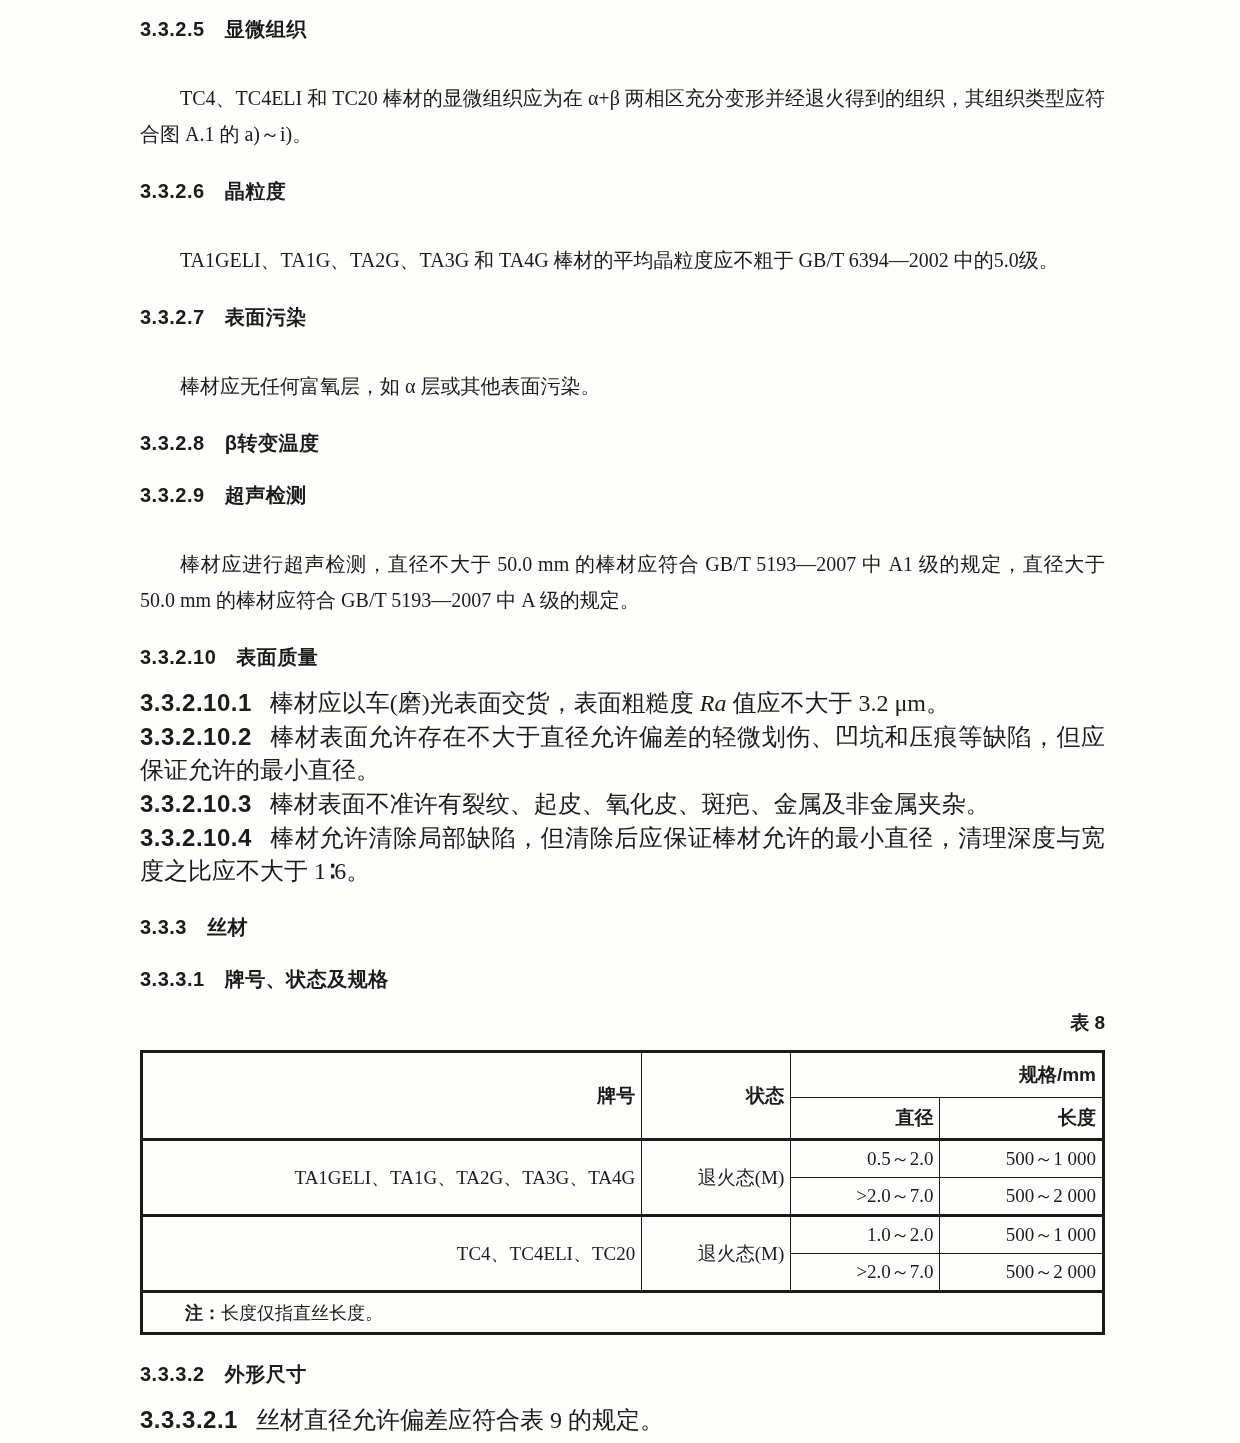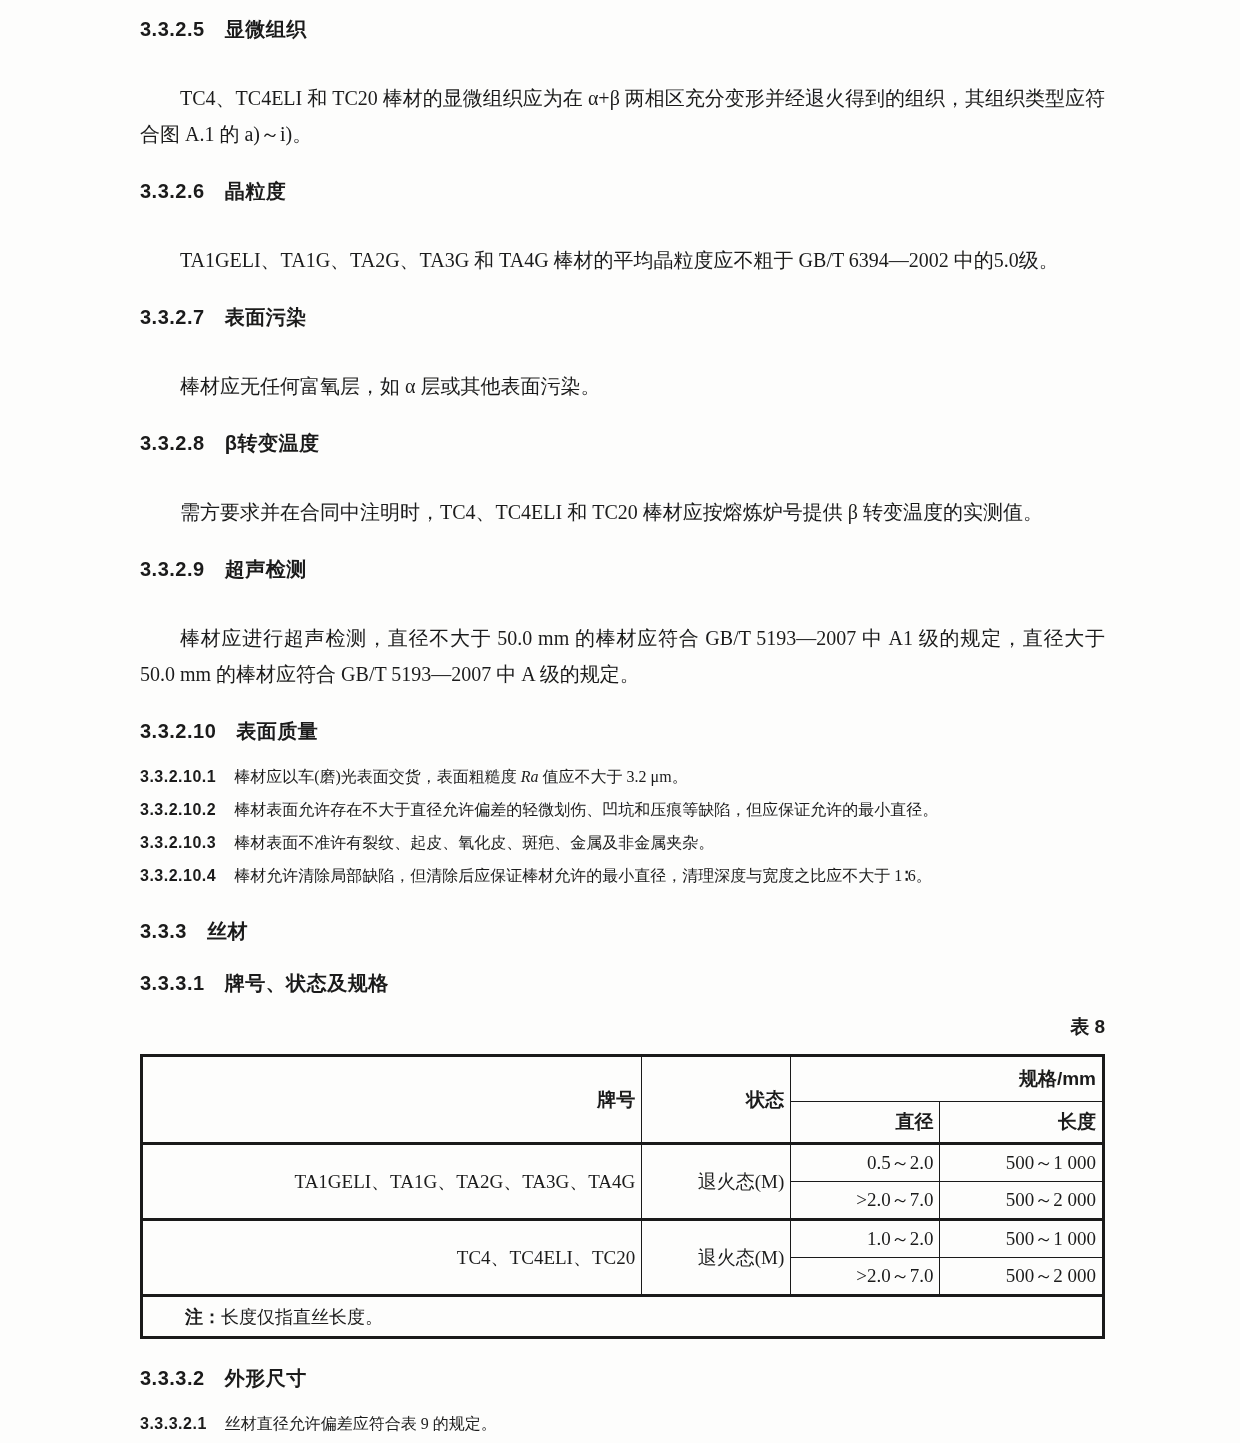--- a/index.html
+++ b/index.html
@@ -30,21 +30,21 @@
   
   .para {
     font-size: 20px;
     line-height: 36px;
     text-align: justify;
     text-indent: 2em;
     margin-top: 38px;
   }
   
   .clause {
-    font-size: 16px;
+    font-size: 24px;
     line-height: 33px;
     text-align: justify;
   }
   .clause .c-num {
     font-family: "Liberation Sans", "DejaVu Sans", sans-serif;
     font-weight: bold;
     margin-right: 18px;
     letter-spacing: 0.5px;
   }
   .ra-italic { font-style: italic; }
@@ -111,21 +111,20 @@
   <p class="para">TA1GELI、TA1G、TA2G、TA3G 和 TA4G 棒材的平均晶粒度应不粗于 GB/T 6394—2002 中的5.0级。</p>
 
   <div class="heading">
     <span class="h-num">3.3.2.7</span><span>表面污染</span>
   </div>
   <p class="para">棒材应无任何富氧层，如 α 层或其他表面污染。</p>
 
   <div class="heading">
     <span class="h-num">3.3.2.8</span><span>β转变温度</span>
   </div>
-  <p class="para">需方要求并在合同中注明时，TC4、TC4ELI 和 TC20 棒材应按熔炼炉号提供 β 转变温度的实测值。</p>
 
   <div class="heading">
     <span class="h-num">3.3.2.9</span><span>超声检测</span>
   </div>
   <p class="para">棒材应进行超声检测，直径不大于 50.0 mm 的棒材应符合 GB/T 5193—2007 中 A1 级的规定，直径大于 50.0 mm 的棒材应符合 GB/T 5193—2007 中 A 级的规定。</p>
 
   <div class="heading">
     <span class="h-num">3.3.2.10</span><span>表面质量</span>
   </div>
 

